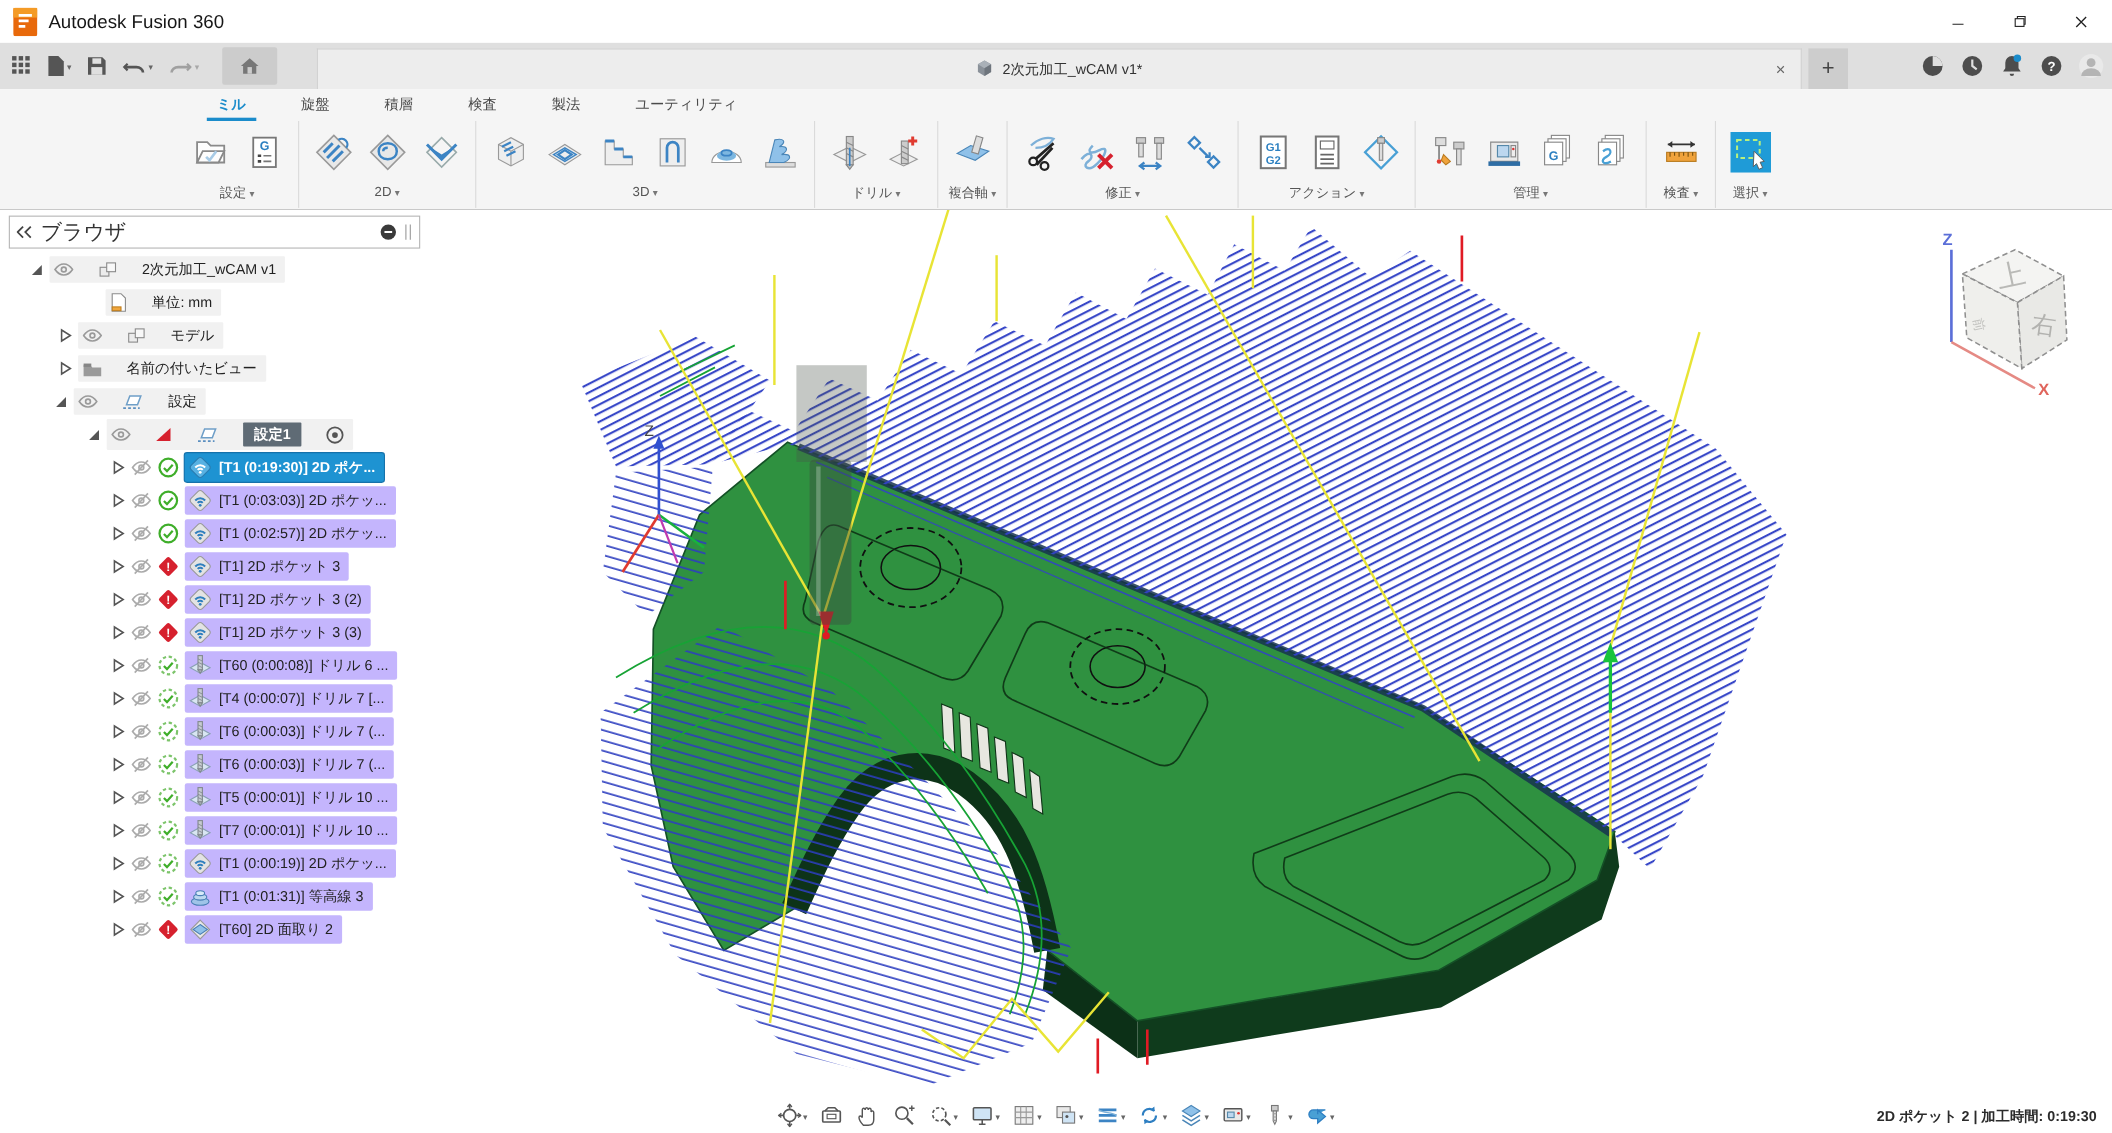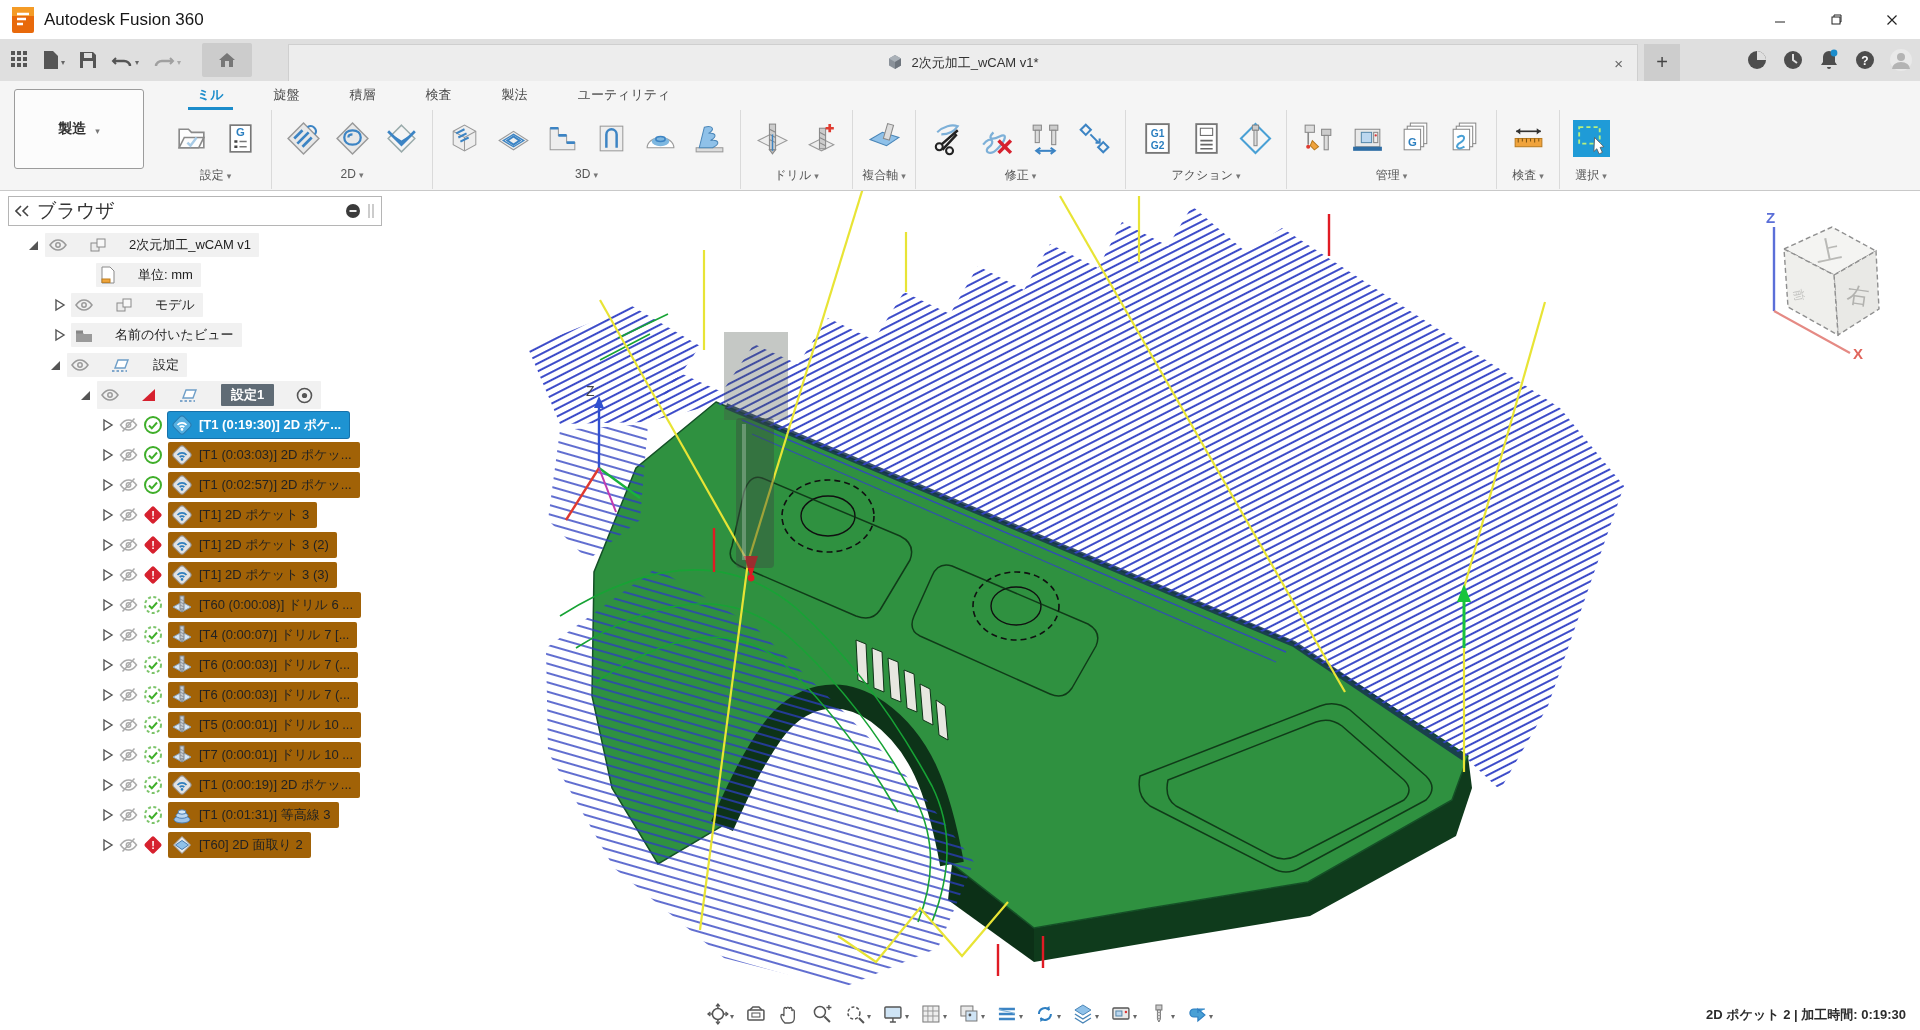--- a/index.html
+++ b/index.html
@@ -41,21 +41,21 @@
   .scene{position:absolute;left:0;top:0;width:1920px;height:839px}
   
   .browser{position:absolute;left:8px;top:5px;width:374px}
   .browser-header{height:28px;background:#fff;border:1px solid #b5b5b5;display:flex;align-items:center;font-size:19px;color:#333;padding:0 6px;gap:8px}
   .bh-right{margin-left:auto;display:flex;align-items:center;gap:6px;color:#555}
   .tree{margin-top:4px;font-size:13px;color:#222}
   .trow{height:30px;display:flex;align-items:center;gap:5px}
   .pill{display:flex;align-items:center;gap:22px;background:#f1f1f1;padding:3px 8px 3px 4px;border-radius:1px}
   .pill .lbl{white-space:nowrap}
   .dark-pill{background:#5f6b75;color:#fff;font-weight:bold;padding:2px 10px;border-radius:1px}
-  .op-pill{display:flex;align-items:center;gap:6px;padding:2px 8px 2px 3px;background:#a16207;border-radius:2px}
+  .op-pill{display:flex;align-items:center;gap:6px;padding:2px 8px 2px 3px;background:#c4b5fd;border-radius:2px}
   .op-row.selected .op-pill{background:#1e93d2;color:#fff;font-weight:bold;box-shadow:0 0 0 1px #1672ab}
   .t-ico{display:flex;align-items:center}
   .t-ico svg{display:block}
   
   .viewcube{position:absolute;right:22px;top:10px;width:160px;height:160px}
   
   .navbar{position:absolute;left:50%;transform:translateX(-50%);bottom:2px;height:28px;display:flex;align-items:center;gap:3px}
   .nbtn{display:flex;align-items:center;padding:2px 4px;border-radius:2px}
   .nbtn svg{width:22px;height:22px}
   .nbtn .dd{margin-left:1px}
@@ -191,24 +191,20 @@
         <svg width="24" height="24">
           <circle cx="12" cy="12" r="11" fill="#e9e9e9"></circle>
           <circle cx="12" cy="9" r="4" fill="#b4b4b4"></circle>
           <path d="M3 21a9 7 0 0 1 18 0z" fill="#b4b4b4"></path>
         </svg>
       </div>
   </div>
 </div>
 
 <div class="ribbon">
-  <div class="workspace-box">
-    <span>製造</span>
-      <span class="caret"></span>
-  </div>
   <div class="ribbon-tabs" id="ribbon-tabs">
       <div class="rtab active">ミル</div>
       <div class="rtab">旋盤</div>
       <div class="rtab">積層</div>
       <div class="rtab">検査</div>
       <div class="rtab">製法</div>
       <div class="rtab">ユーティリティ</div>
     </div>
   <div class="ribbon-groups" id="ribbon-groups">
       <div class="rgroup">

